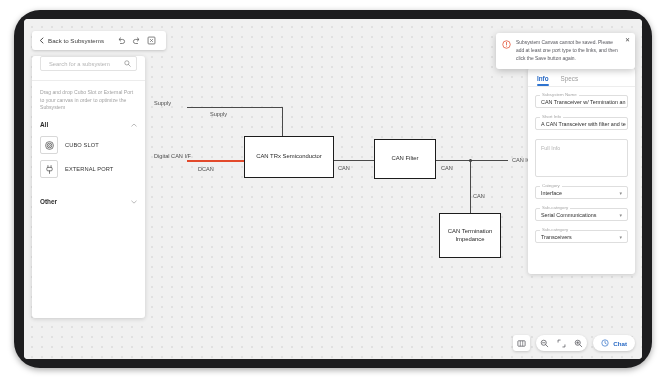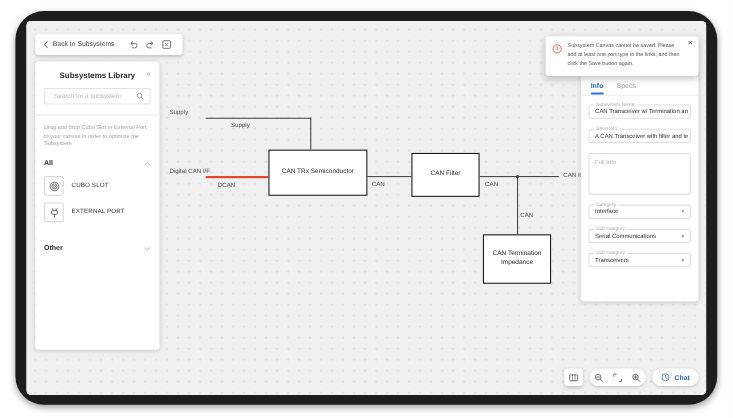--- a/index.html
+++ b/index.html
@@ -319,24 +319,20 @@
     </div>
     <div class="tb-icon">
       <svg width="9" height="9" viewBox="0 0 12 12">
         <rect x="1.4" y="1.4" width="9.2" height="9.2" rx="1" fill="none" stroke="#5a5a5a" stroke-width="1"></rect>
         <path d="M4 4 L8 8 M8 4 L4 8" stroke="#5a5a5a" stroke-width="0.8"></path>
       </svg>
     </div>
   </div>
 
   <div id="library">
-    <div class="lib-head">
-      <span class="title">Subsystems Library</span>
-      <span class="collapse">«</span>
-    </div>
     <div class="lib-search-wrap">
       <div class="lib-search">
         <input type="text" value="" placeholder="Search for a subsystem" style="">
         <span class="s-icon">
           <svg width="7" height="7" viewBox="0 0 10 10">
             <circle cx="4.1" cy="4.1" r="3" fill="none" stroke="#7e7e7e" stroke-width="0.9"></circle>
             <path d="M6.3 6.3 L9 9" stroke="#7e7e7e" stroke-width="0.9" stroke-linecap="round"></path>
           </svg>
         </span>
       </div>

